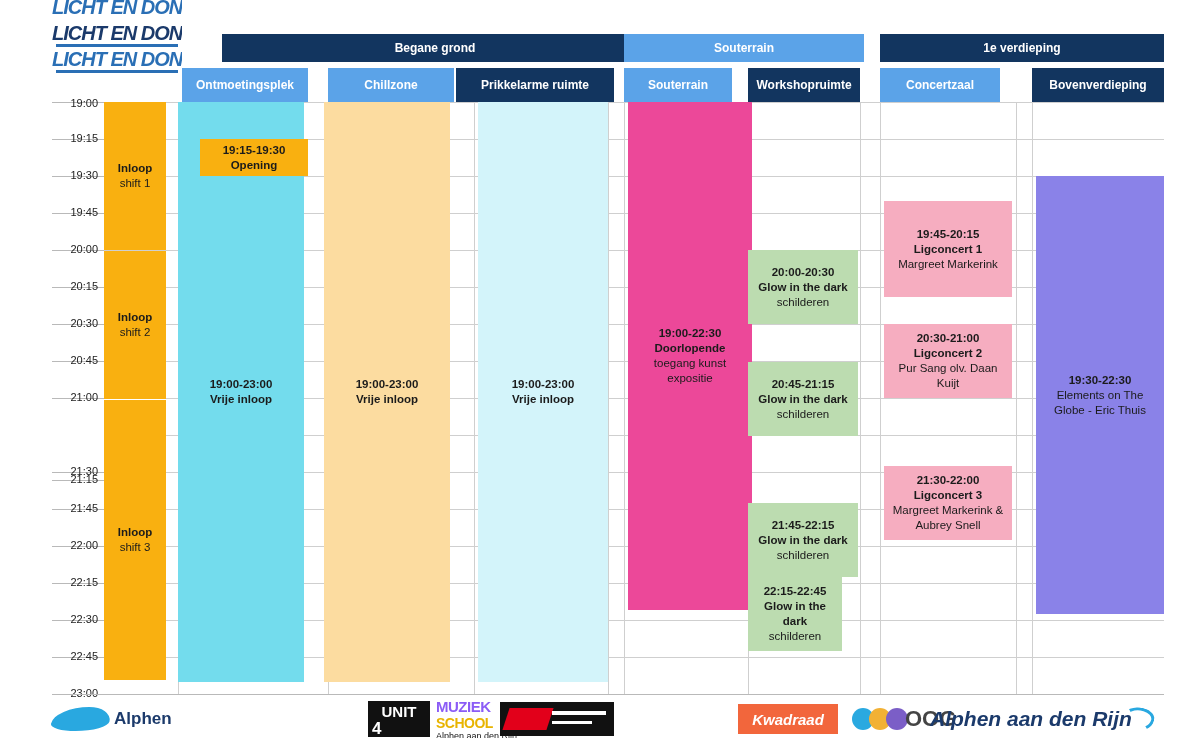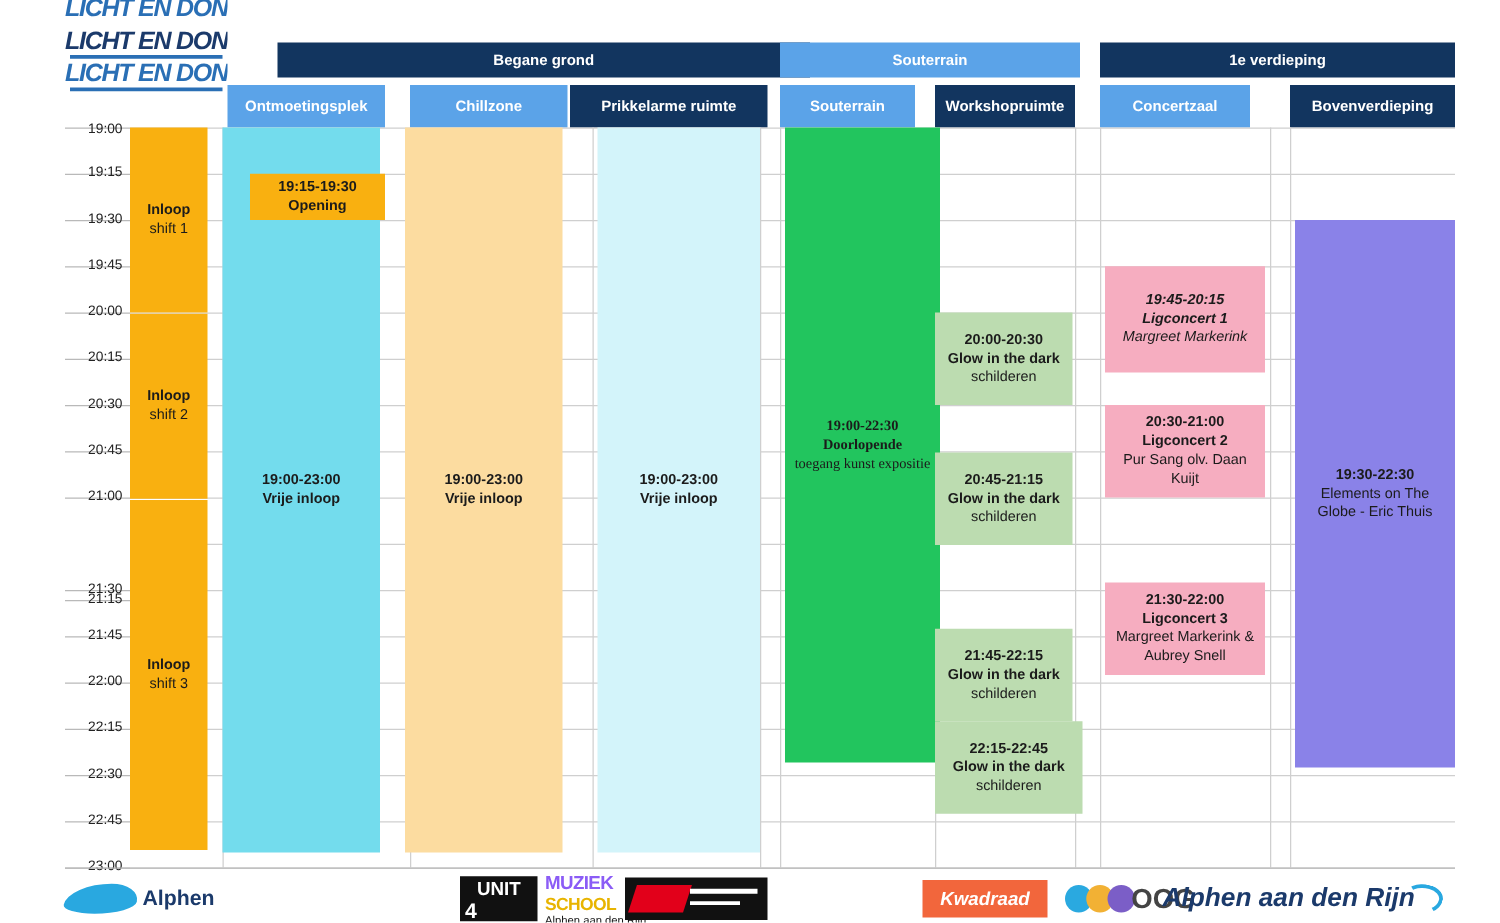--- a/index.html
+++ b/index.html
@@ -270,46 +270,46 @@
         <div class="n">Opening</div>
       </div>
       <div class="blk" style="left: 324px; top: 102px; width: 126px; height: 580px; background: rgb(252, 220, 160);">
         <div class="t">19:00-23:00</div>
         <div class="n">Vrije inloop</div>
       </div>
       <div class="blk" style="left: 478px; top: 102px; width: 130px; height: 580px; background: rgb(211, 244, 250);">
         <div class="t">19:00-23:00</div>
         <div class="n">Vrije inloop</div>
       </div>
-      <div class="blk" style="left: 628px; top: 102px; width: 124px; height: 508px; background: #22c55e; font-family: Liberation Serif, serif;">
+      <div class="blk" style="left: 628px; top: 102px; width: 124px; height: 508px; background: #ec4899;">
         <div class="t">19:00-22:30</div>
         <div class="n">Doorlopende</div>
         <div>toegang kunst expositie</div>
       </div>
       <div class="blk" style="left: 748px; top: 250px; width: 110px; height: 74px; background: rgb(188, 220, 176);">
         <div class="t">20:00-20:30</div>
         <div class="n">Glow in the dark</div>
         <div>schilderen</div>
       </div>
       <div class="blk" style="left: 748px; top: 362px; width: 110px; height: 74px; background: rgb(188, 220, 176);">
         <div class="t">20:45-21:15</div>
         <div class="n">Glow in the dark</div>
         <div>schilderen</div>
       </div>
       <div class="blk" style="left: 748px; top: 503px; width: 110px; height: 74px; background: rgb(188, 220, 176);">
         <div class="t">21:45-22:15</div>
         <div class="n">Glow in the dark</div>
         <div>schilderen</div>
       </div>
-      <div class="blk" style="left: 748px; top: 577px; width: 118px; height: 74px; background: rgb(188, 220, 176);">
+      <div class="blk" style="left: 748px; top: 577px; width: 94px; height: 74px; background: rgb(188, 220, 176);">
         <div class="t">22:15-22:45</div>
         <div class="n">Glow in the dark</div>
         <div>schilderen</div>
       </div>
-      <div class="blk" style="left: 884px; top: 213px; width: 128px; height: 85px; background: rgb(246, 173, 192); font-style: italic;">
+      <div class="blk" style="left: 884px; top: 201px; width: 128px; height: 96px; background: rgb(246, 173, 192);">
         <div class="t">19:45-20:15</div>
         <div class="n">Ligconcert 1</div>
         <div>Margreet Markerink</div>
       </div>
       <div class="blk" style="left: 884px; top: 324px; width: 128px; height: 74px; background: rgb(246, 173, 192);">
         <div class="t">20:30-21:00</div>
         <div class="n">Ligconcert 2</div>
         <div>Pur Sang olv. Daan Kuijt</div>
       </div>
       <div class="blk" style="left: 884px; top: 466px; width: 128px; height: 74px; background: rgb(246, 173, 192);">

